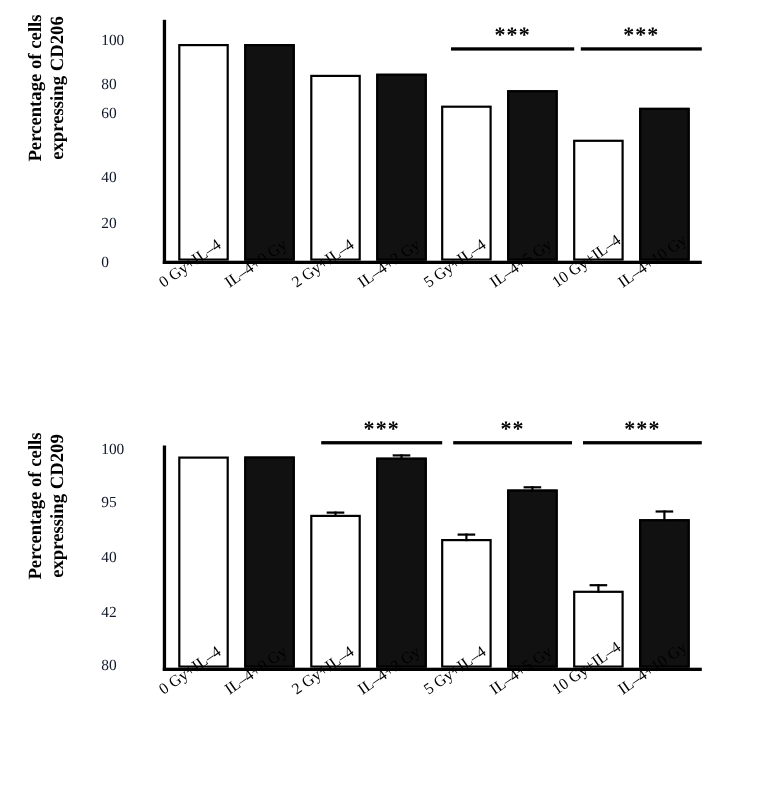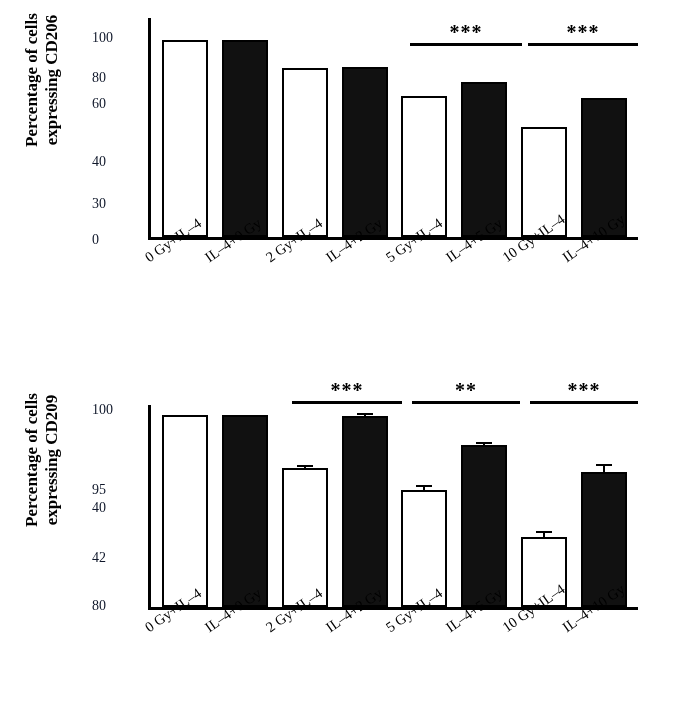--- a/index.html
+++ b/index.html
@@ -141,21 +141,21 @@
 
   <div class="panel" id="panel-top">
 
     <div class="ylabel" id="ylabel-top">Percentage of cells
 expressing CD206</div>
 
     <div class="ticklabels" style="left:92px;top:30px;">100</div>
     <div class="ticklabels" style="left:92px;top:70px;">80</div>
     <div class="ticklabels" style="left:92px;top:96px;">60</div>
     <div class="ticklabels" style="left:92px;top:154px;">40</div>
-    <div class="ticklabels" style="left:92px;top:196px;">30</div>
+    <div class="ticklabels" style="left:92px;top:196px;">20</div>
     <div class="ticklabels" style="left:92px;top:232px;">0</div>
 
     <div class="plot" id="plot-top">
       <div class="bars">
         <div class="barwrap">
             <div class="bar open" style="height:89.8%"></div>
           </div>
         <div class="barwrap">
             <div class="bar filled" style="height:90.0%"></div>
           </div>
@@ -216,21 +216,21 @@
         </div>
     </div>
   </div>
 
   <div>
 
     <div class="ylabel" id="ylabel-bottom" style="top:440px;">Percentage of cells
 expressing CD209</div>
 
     <div class="ticklabels" style="left:92px;top:402px;">100</div>
-    <div class="ticklabels" style="left:92px;top:450px;margin-top:32px;">95</div>
+    <div class="ticklabels" style="left:92px;top:450px;">95</div>
     <div class="ticklabels" style="left:92px;top:500px;">40</div>
     <div class="ticklabels" style="left:92px;top:550px;">42</div>
     <div class="ticklabels" style="left:92px;top:598px;">80</div>
 
     <div class="plot" id="plot-bottom">
       <div class="bars">
         <div class="barwrap">
           <div class="bar open" style="height:95.0%"></div>
         </div>
         <div class="barwrap">

